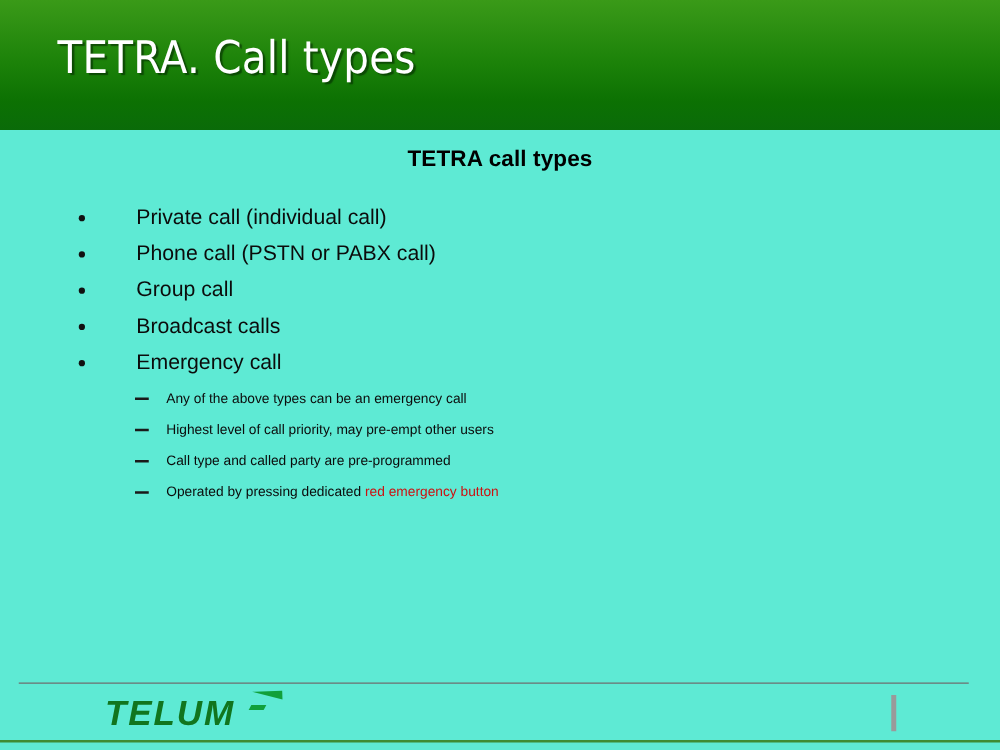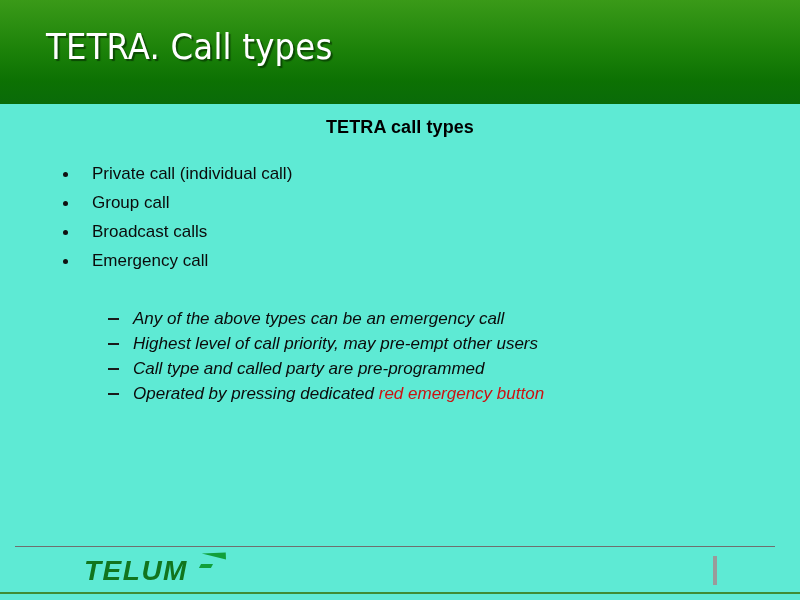--- a/index.html
+++ b/index.html
@@ -67,21 +67,21 @@
   
   .bullet-list {
     position: absolute;
     left: 0;
     top: 163px;
     width: 800px;
   }
   .bullet-row {
     position: relative;
     height: 29px;
-    padding-left: 63px;
+    padding-left: 80px;
   }
   .bullet-marker {
     position: absolute;
     left: 63px;
     top: 9px;
     width: 5px;
     height: 5px;
     border-radius: 50%;
     background: #111111;
   }
@@ -111,24 +111,23 @@
     left: 108px;
     top: 9px;
     width: 11px;
     height: 1.6px;
     background: #1a1a1a;
   }
   .sub-text {
     display: inline-block;
     margin-left: 25px;
     color: #0b0b0b;
-    font-size: 17px;
+    font-size: 11px;
     line-height: 19px;
     white-space: nowrap;
-    font-style: italic;
   }
   .highlight-red {
     color: #cc1111;
   }
 
   
   .footer-rule {
     position: absolute;
     left: 15px;
     top: 546px;
@@ -206,20 +205,24 @@
 
   <div class="content-heading">TETRA call types</div>
 
   <div class="bullet-list">
 
     <div class="bullet-row">
       <span class="bullet-marker"></span>
       <span class="bullet-text">Private call (individual call)</span>
     </div>
 
+    <div class="bullet-row">
+      <span class="bullet-marker"></span>
+      <span class="bullet-text">Phone call (PSTN or PABX call)</span>
+    </div>
 
     <div class="bullet-row">
       <span class="bullet-marker"></span>
       <span class="bullet-text">Group call</span>
     </div>
 
     <div class="bullet-row">
       <span class="bullet-marker"></span>
       <span class="bullet-text">Broadcast calls</span>
     </div>

